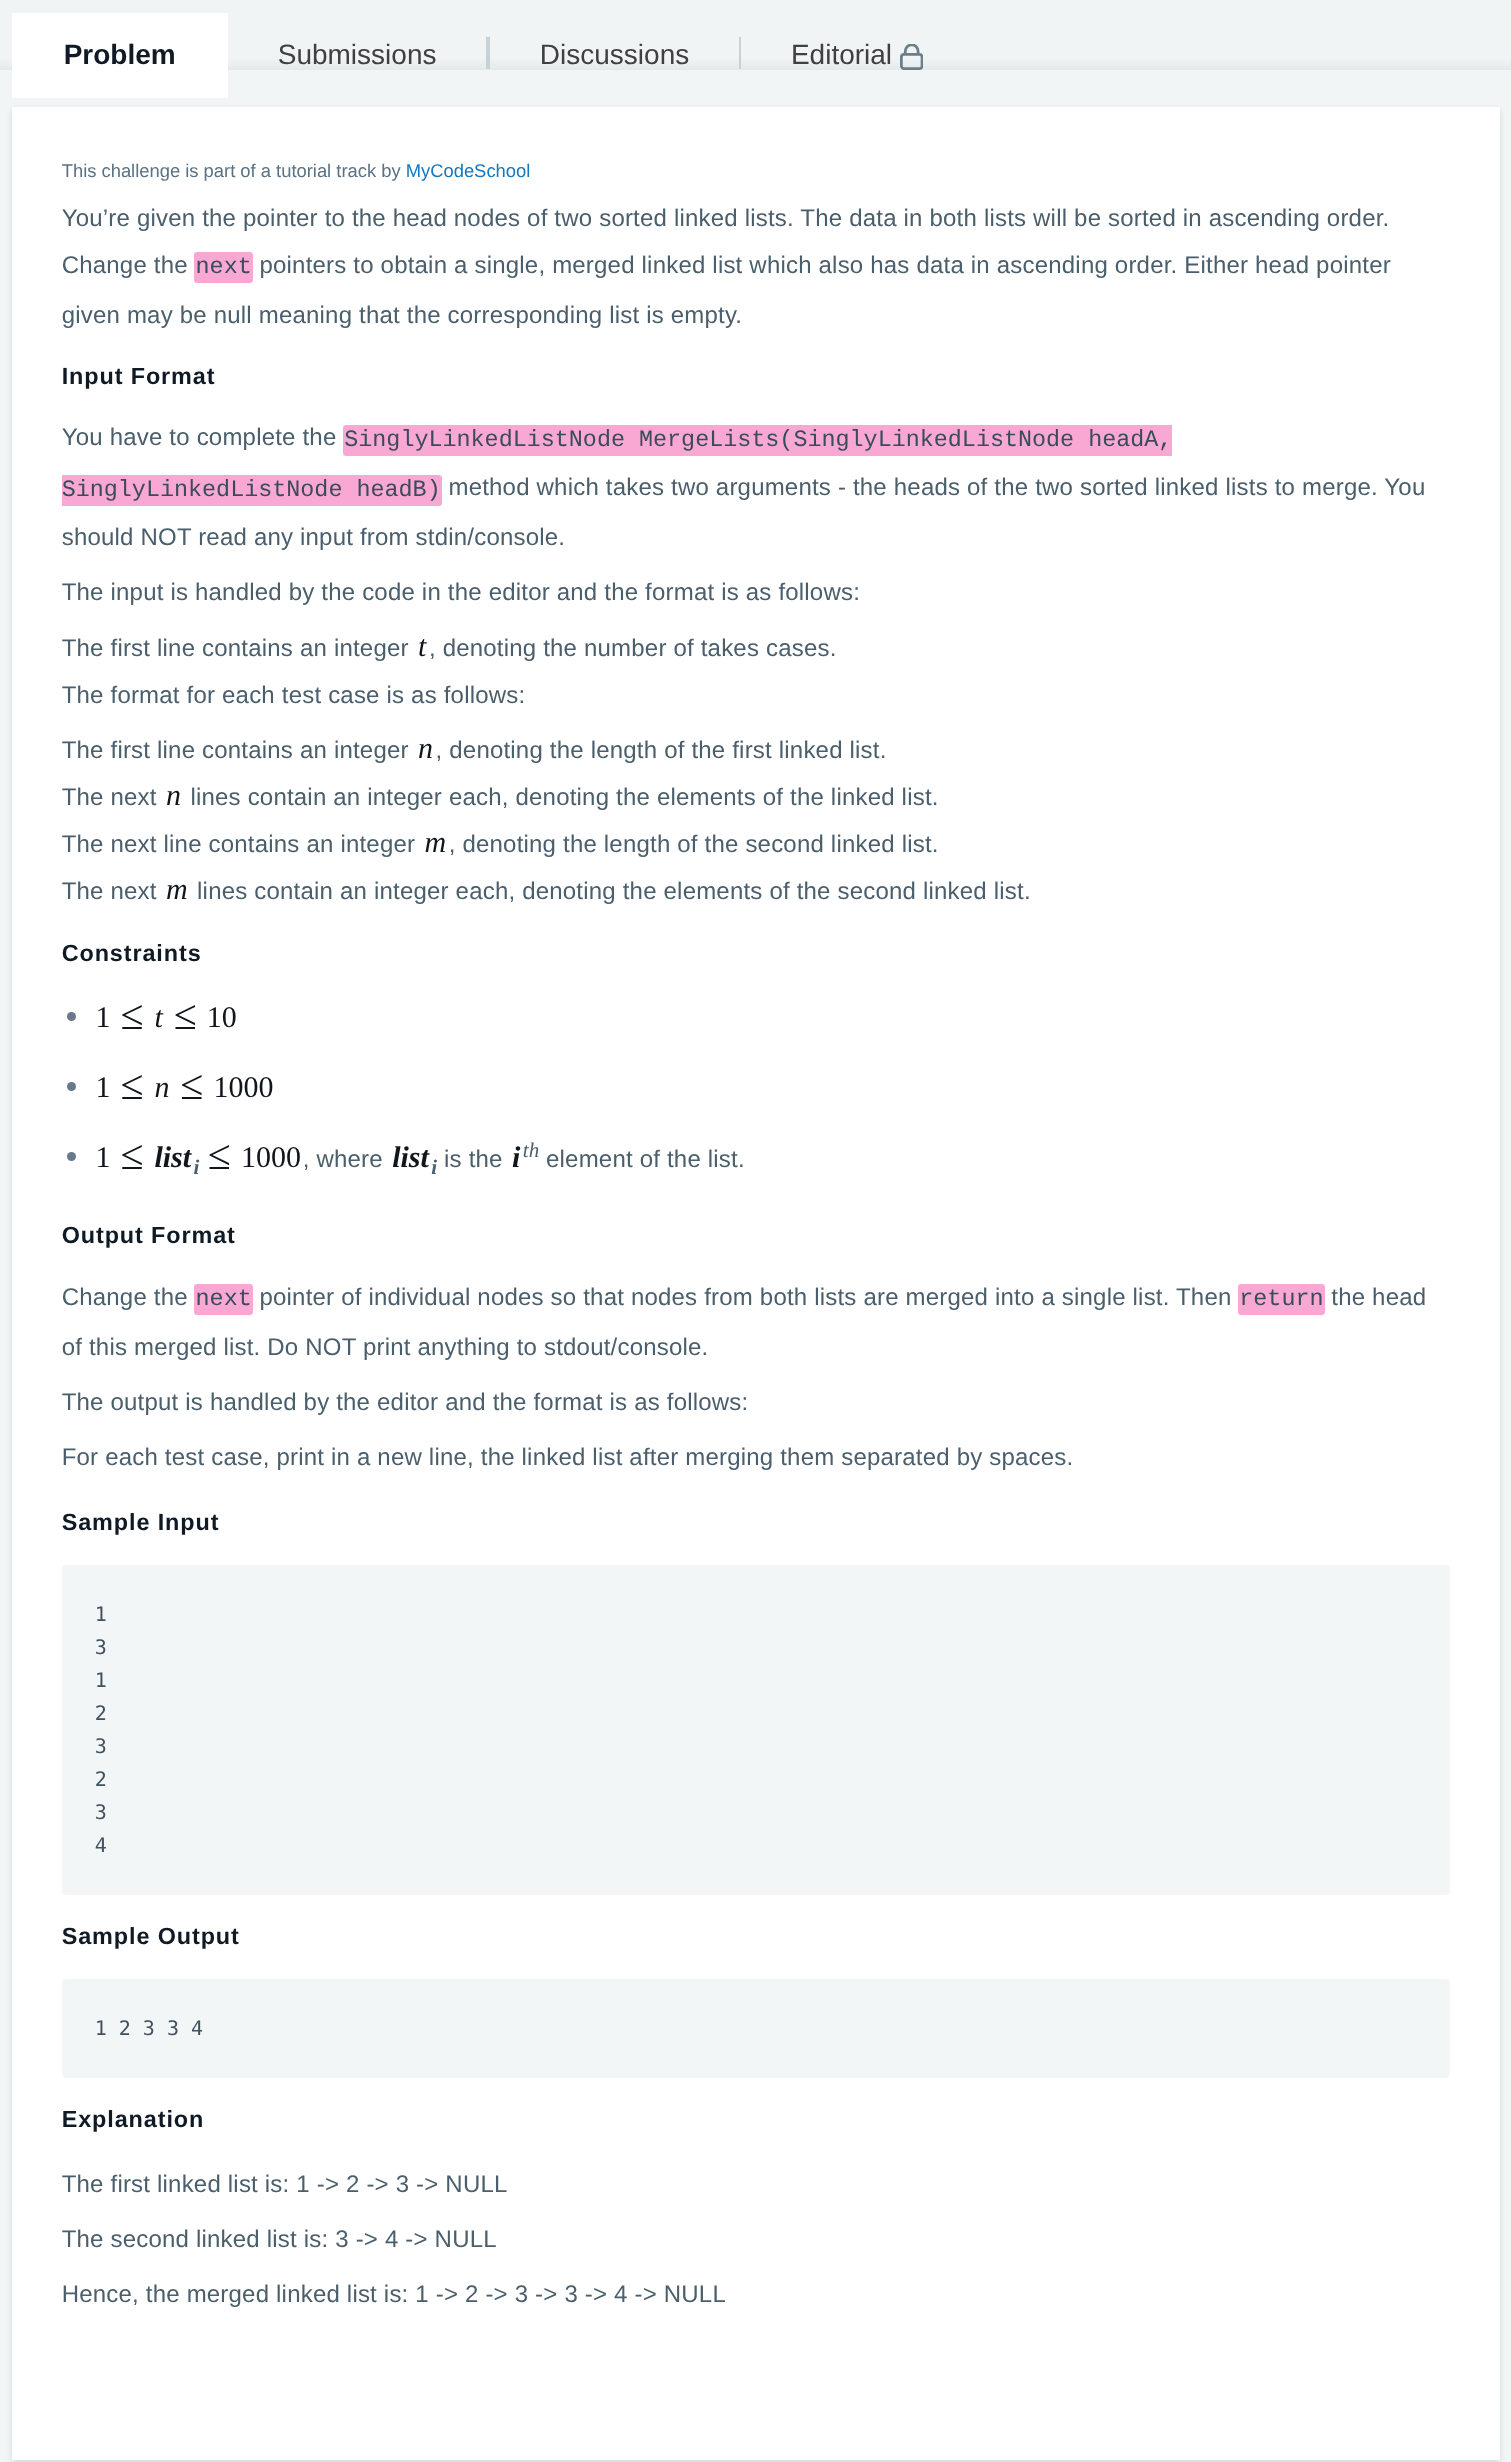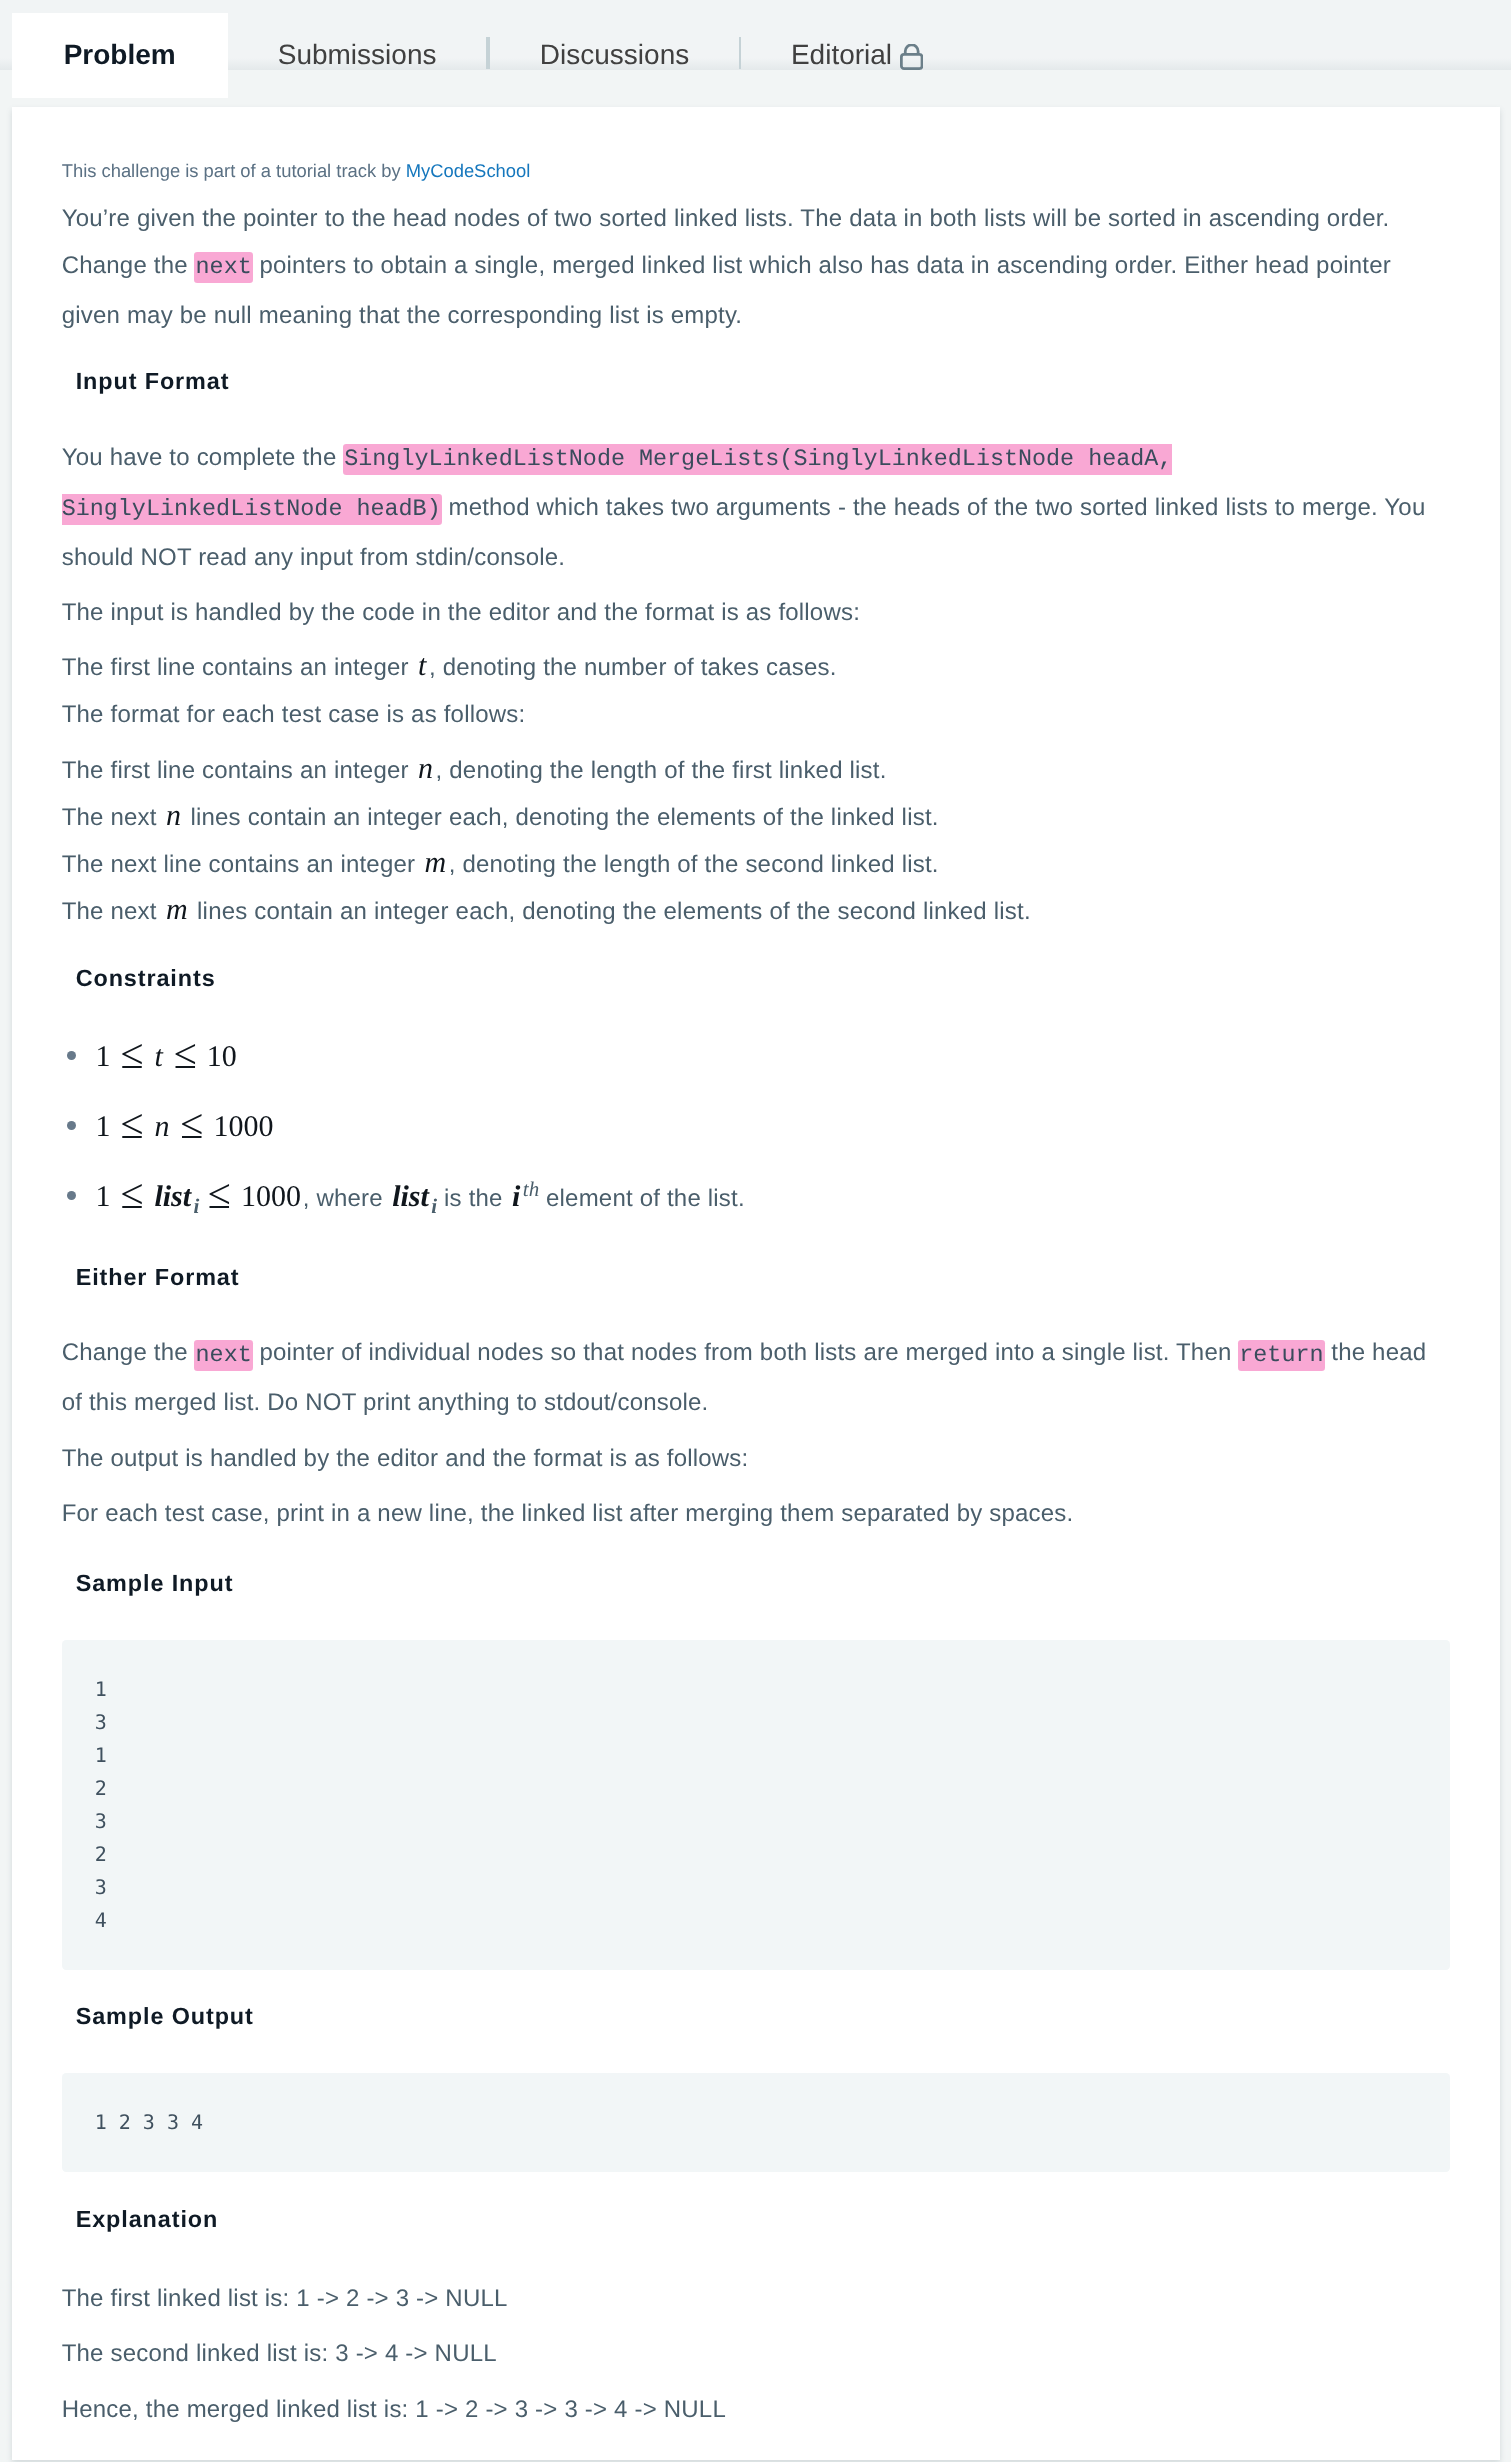--- a/index.html
+++ b/index.html
@@ -49,21 +49,21 @@
     padding-top:55px;margin:0 0 14.2px 0;line-height:1;
   }
   .track a{color:#1577bd;text-decoration:none;}
 
   p.body{
     font-size:24px;letter-spacing:0.2px;color:#4a5e6b;
     line-height:47px;margin:0 0 8.4px 0;
   }
   h3{
     font-size:23.4px;letter-spacing:0.9px;color:#0f1a25;font-weight:bold;
-    margin:14px;line-height:47px;padding-top:5.9px;padding-bottom:14.2px;
+    margin:0;line-height:47px;padding-top:5.9px;padding-bottom:14.2px;
   }
   h3.pre-h{padding-top:9.2px;padding-bottom:19px;}
   h3.expl-h{padding-top:10px;padding-bottom:17.6px;}
   code{
     font-family:"Liberation Mono","DejaVu Sans Mono",monospace;
     font-size:23.4px;letter-spacing:0;
     background:#f9a8d4;color:#3a4b5c;
     padding:2.5px 1.7px;border-radius:3.3px;margin:12px -0.8px;
   }
   ul{margin:-5.9px 0 11.7px 0;padding:0;list-style:none;}
@@ -134,21 +134,21 @@
   <p class="body"><span>The first line contains an integer </span><span class="mth">n</span><span>, denoting the length of the first linked list.</span><br><span>The next </span><span class="mth">n</span><span> lines contain an integer each, denoting the elements of the linked list.</span><br><span>The next line contains an integer </span><span class="mth">m</span><span>, denoting the length of the second linked list.</span><br><span>The next </span><span class="mth">m</span><span> lines contain an integer each, denoting the elements of the second linked list.</span></p>
 
   <h3>Constraints</h3>
 
   <ul>
     <li><span class="mnum">1</span><span class="mop">≤</span><span class="mth">t</span><span class="mop">≤</span><span class="mnum">10</span></li>
     <li><span class="mnum">1</span><span class="mop">≤</span><span class="mth">n</span><span class="mop">≤</span><span class="mnum">1000</span></li>
     <li><span class="mnum">1</span><span class="mop">≤</span><span class="mth mb">list</span><sub class="msub">i</sub><span class="mop">≤</span><span class="mnum">1000</span><span>, where </span><span class="mth mb">list</span><sub class="msub">i</sub><span> is the </span><span class="mth mbi">i</span><sup class="msup">th</sup><span> element of the list.</span></li>
   </ul>
 
-  <h3>Either Format</h3>
+  <h3>Output Format</h3>
 
   <p class="body"><span>Change the </span><code>next</code><span> pointer of individual nodes so that nodes from both lists are merged into a single list. Then </span><code>return</code><span> the head of this merged list. Do NOT print anything to stdout/console.</span></p>
 
   <p class="body">The output is handled by the editor and the format is as follows:</p>
 
   <p class="body">For each test case, print in a new line, the linked list after merging them separated by spaces.</p>
 
   <h3 class="pre-h">Sample Input</h3>
   <pre><span>1
 3

